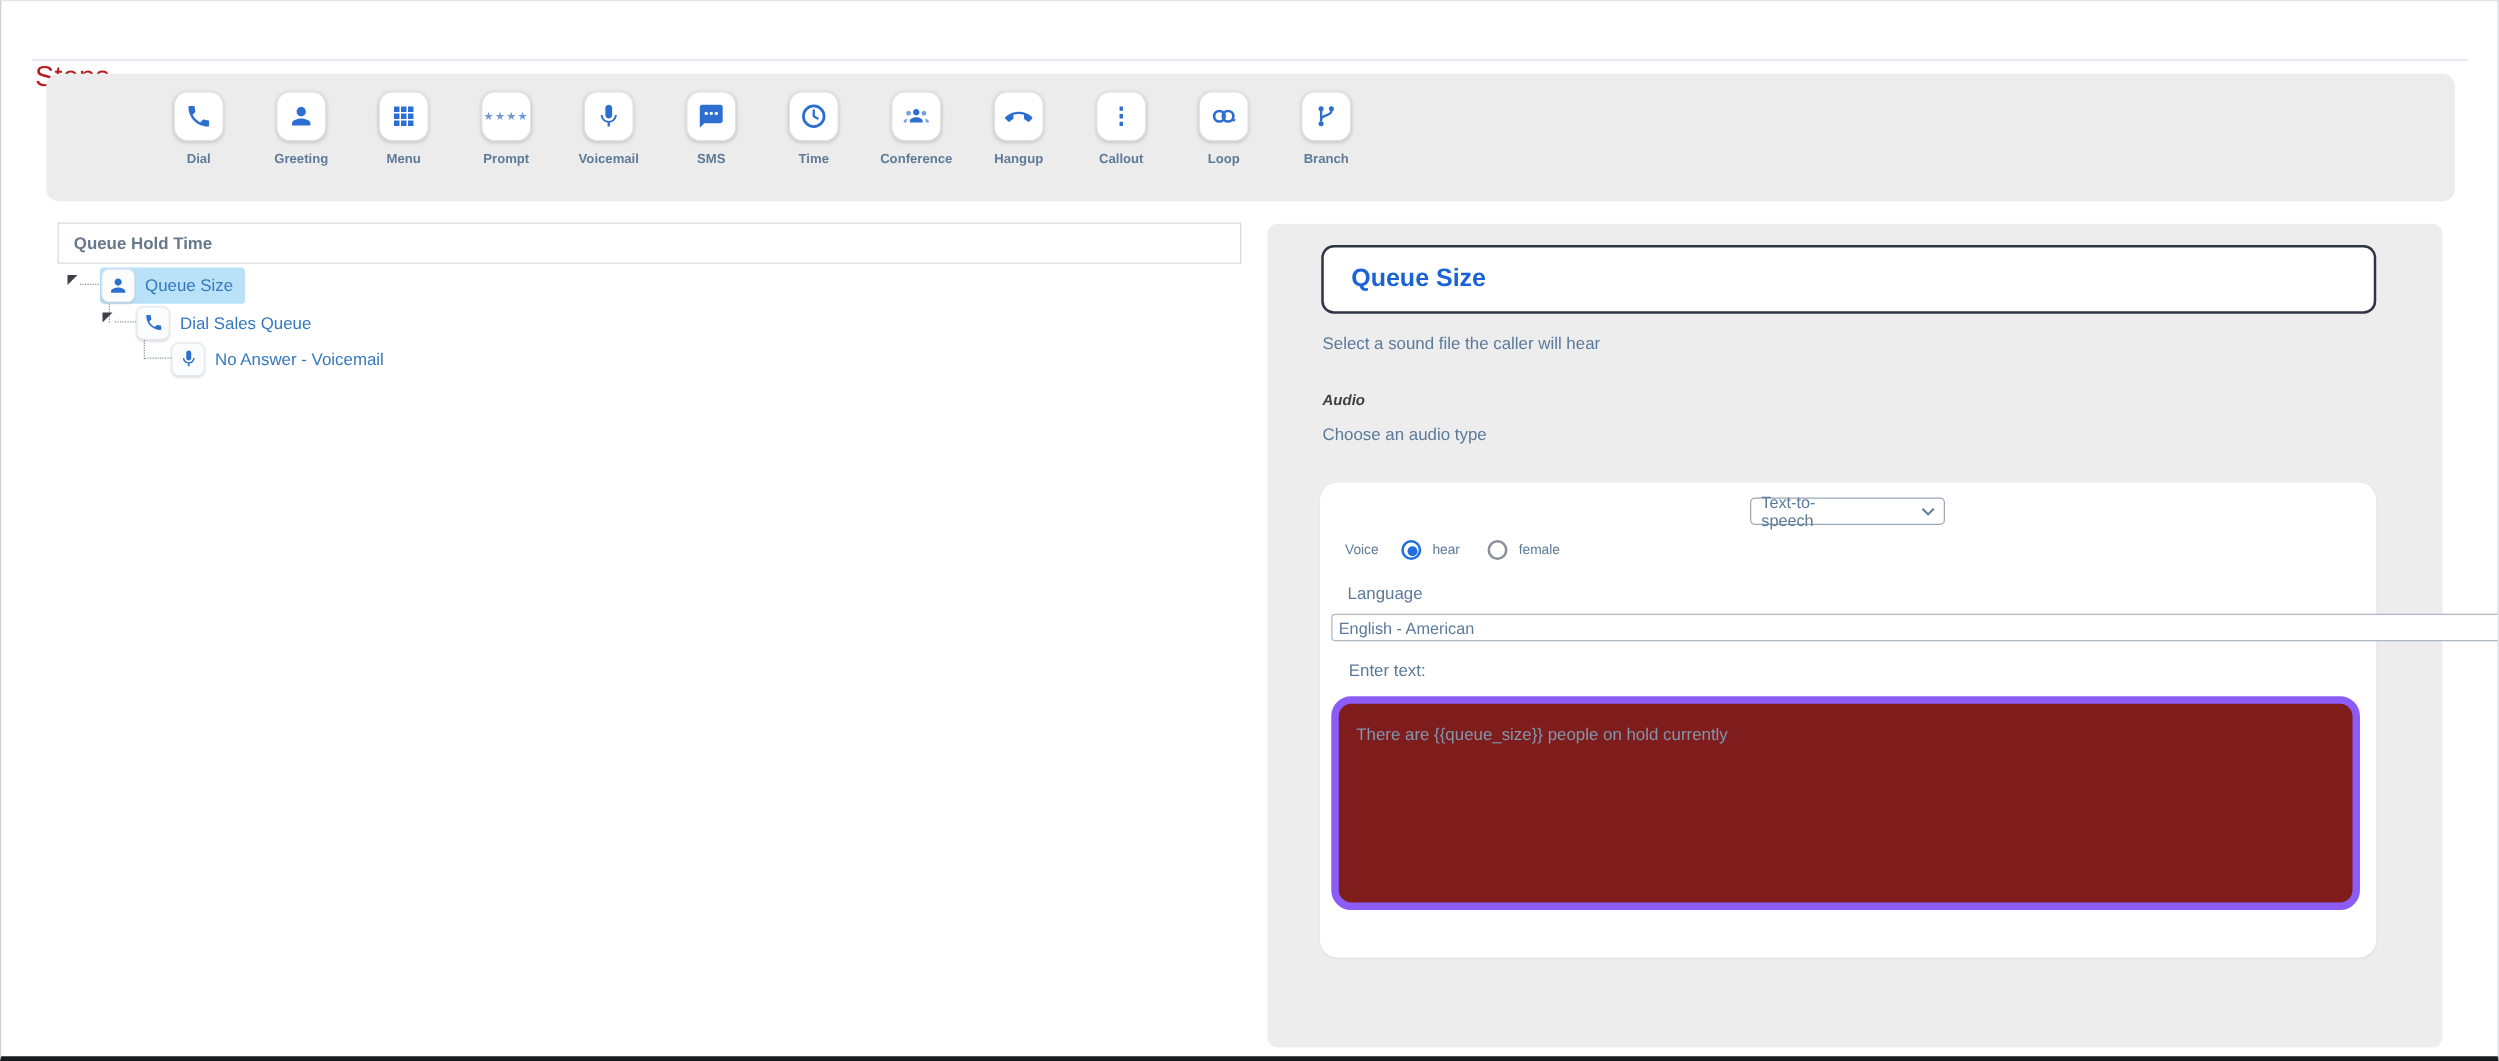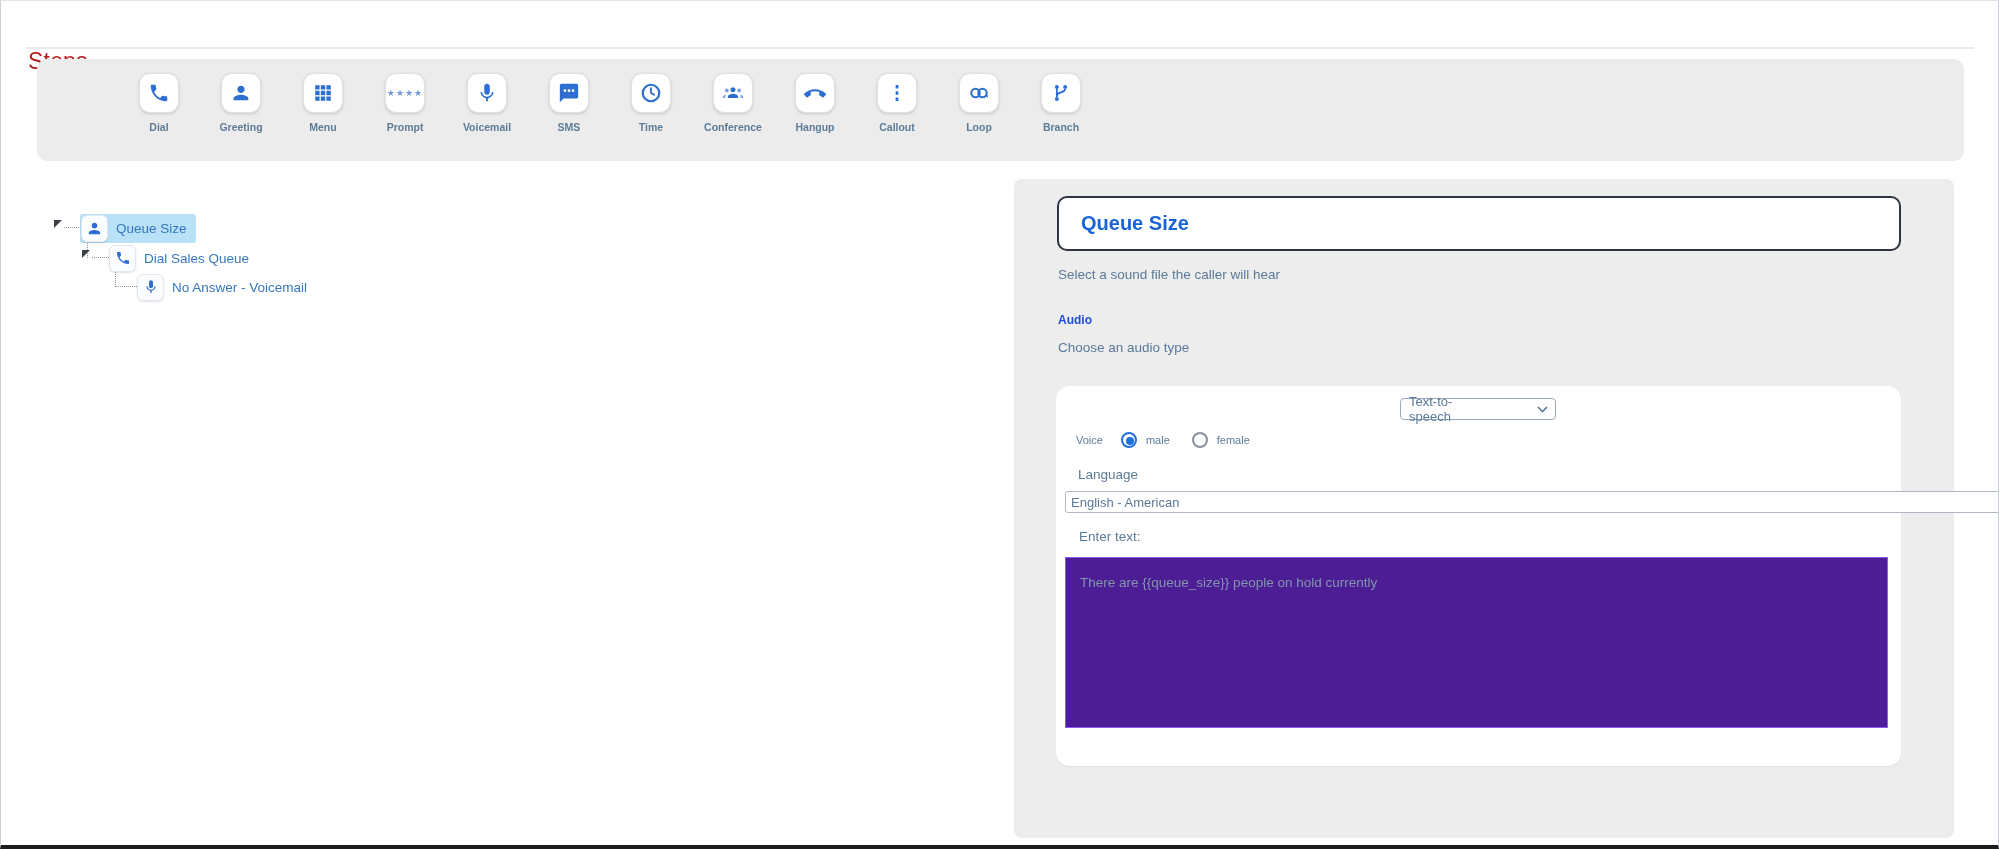--- a/index.html
+++ b/index.html
@@ -48,41 +48,41 @@
   .v-2 { left:86px; top:26px; height:21px; }
   .l-3 { position:absolute; left:114px; top:55px; width:22px; height:21px;
          border-left:1px dotted #8e959d; border-bottom:1px dotted #8e959d; }
 
   
   .detail { position:absolute; left:1013px; top:178px; width:940px; height:659px; background:#ededed; border-radius:8px; }
   .detail-titlebox { position:absolute; left:43px; top:17px; width:844px; height:55px; background:#fff;
                      border:2px solid #2f3542; border-radius:10px; display:flex; align-items:center; padding-left:22px; }
   .detail-title { font-size:20px; font-weight:700; color:#1a63d6; }
   .detail-subtitle { position:absolute; left:44px; top:88px; font-size:13.5px; color:#5b7a99; }
-  .audio-label { position:absolute; left:44px; top:134px; font-size:12px; font-weight:700; color:#1d4ed8; }
+  .audio-label { position:absolute; left:44px; top:134px; font-size:12px; font-weight:700; color:#404040;font-style:italic; }
   .audio-hint { position:absolute; left:44px; top:161px; font-size:13.5px; color:#5b7a99; }
 
   .card { position:absolute; left:42px; top:207px; width:845px; height:380px; background:#fff; border-radius:14px;
           box-shadow:0 1px 2px rgba(0,0,0,.05); }
   .fake-select { display:flex; align-items:center; justify-content:space-between; background:#fff;
                  border:1px solid #9aa7b6; font-size:13px; color:#5b7a99; cursor:pointer; }
   .sel-tts { position:absolute; left:344px; top:12px; width:156px; height:22px; border-radius:4px; padding:0 7px 0 8px;gap:43px; }
   .voice-row { position:absolute; left:20px; top:46px; display:flex; align-items:center; font-size:11px; color:#5b7a99; }
   .voice-label { margin-right:18px; }
   .radio { width:16px; height:16px; border-radius:50%; background:#fff; position:relative; cursor:pointer; flex:0 0 auto; }
   .radio.on { border:2px solid #1f6fe0; }
   .radio.on::after { content:""; position:absolute; left:3px; top:3px; width:8px; height:8px; border-radius:50%; background:#1f6fe0; }
   .radio.off { border:2px solid #8a9099; }
   .radio-text { margin:0 22px 0 9px; cursor:pointer; }
   .lang-label { position:absolute; left:22px; top:81px; font-size:13.5px; color:#5b7a99; }
   .sel-lang { position:absolute; left:9px; top:105px; width:993px; height:22px; border-radius:3px;
               border-color:#adb8c4; padding:0 9px 0 5px; }
   .enter-label { position:absolute; left:23px; top:143px; font-size:13.5px; color:#5b7a99; }
-  .tts-textarea { position:absolute; left:9px; top:171px; width:823px; height:171px; background:#4c1d95;
-                  border:1px solid #8b5cf6; border-radius:0; padding:16px 14px; font-family:"Liberation Sans", sans-serif;
+  .tts-textarea { position:absolute; left:9px; top:171px; width:823px; height:171px; background:#7f1d1d;
+                  border:6px solid #8b5cf6; border-radius:16px; padding:16px 14px; font-family:"Liberation Sans", sans-serif;
                   font-size:13.5px; color:#8196ac; resize:none; outline:none; line-height:1.4; }
   .chev { flex:0 0 auto; }
 </style>
 </head>
 <body>
 
 <div class="page">
 
   <div class="page-title">Steps</div>
   <div class="header-divider"></div>
@@ -207,20 +207,23 @@
               <circle cx="16.5" cy="5.5" r="2.2"></circle>
               <circle cx="7.5" cy="18.6" r="2.2"></circle>
             </g>
           </svg>
       </span>
       <span class="tool-label">Branch</span>
     </div>
 
   </div>
 
+  <div class="tree-header">
+    <span>Queue Hold Time</span>
+  </div>
 
   <div class="tree">
     <span class="caret caret-1"></span>
     <span class="dot-h h-1"></span>
     <span class="dot-v v-2"></span>
     <span class="caret caret-2"></span>
     <span class="dot-h h-2"></span>
     <span class="l-3"></span>
 
     <div class="tree-row row-1">
@@ -272,21 +275,21 @@
       <div class="fake-select sel-tts">
         <span>Text-to-speech</span>
         <svg class="chev" width="11" height="7" viewBox="0 0 11 7">
             <path d="M1 1l4.5 4.5L10 1" stroke="#5b7a99" stroke-width="1.6" fill="none"></path>
           </svg>
       </div>
 
       <div class="voice-row">
         <span class="voice-label">Voice</span>
         <span class="radio on"></span>
-        <span class="radio-text">male</span>
+        <span class="radio-text">hear</span>
         <span class="radio off"></span>
         <span class="radio-text">female</span>
       </div>
 
       <div class="lang-label">Language</div>
 
       <div class="fake-select sel-lang">
         <span>English - American</span>
         <svg class="chev" width="11" height="7" viewBox="0 0 11 7">
             <path d="M1 1l4.5 4.5L10 1" stroke="#5b7a99" stroke-width="1.4" fill="none"></path>

